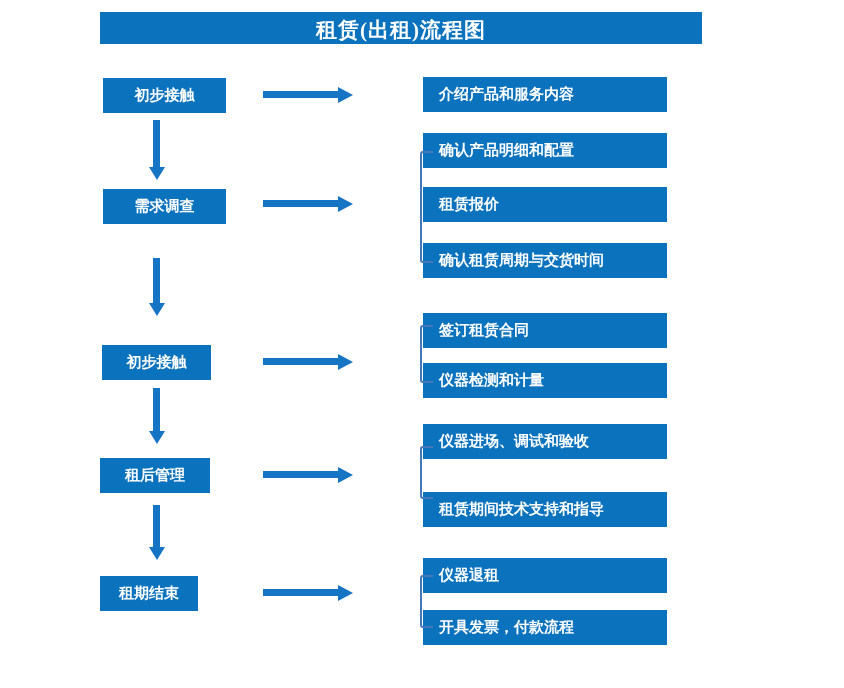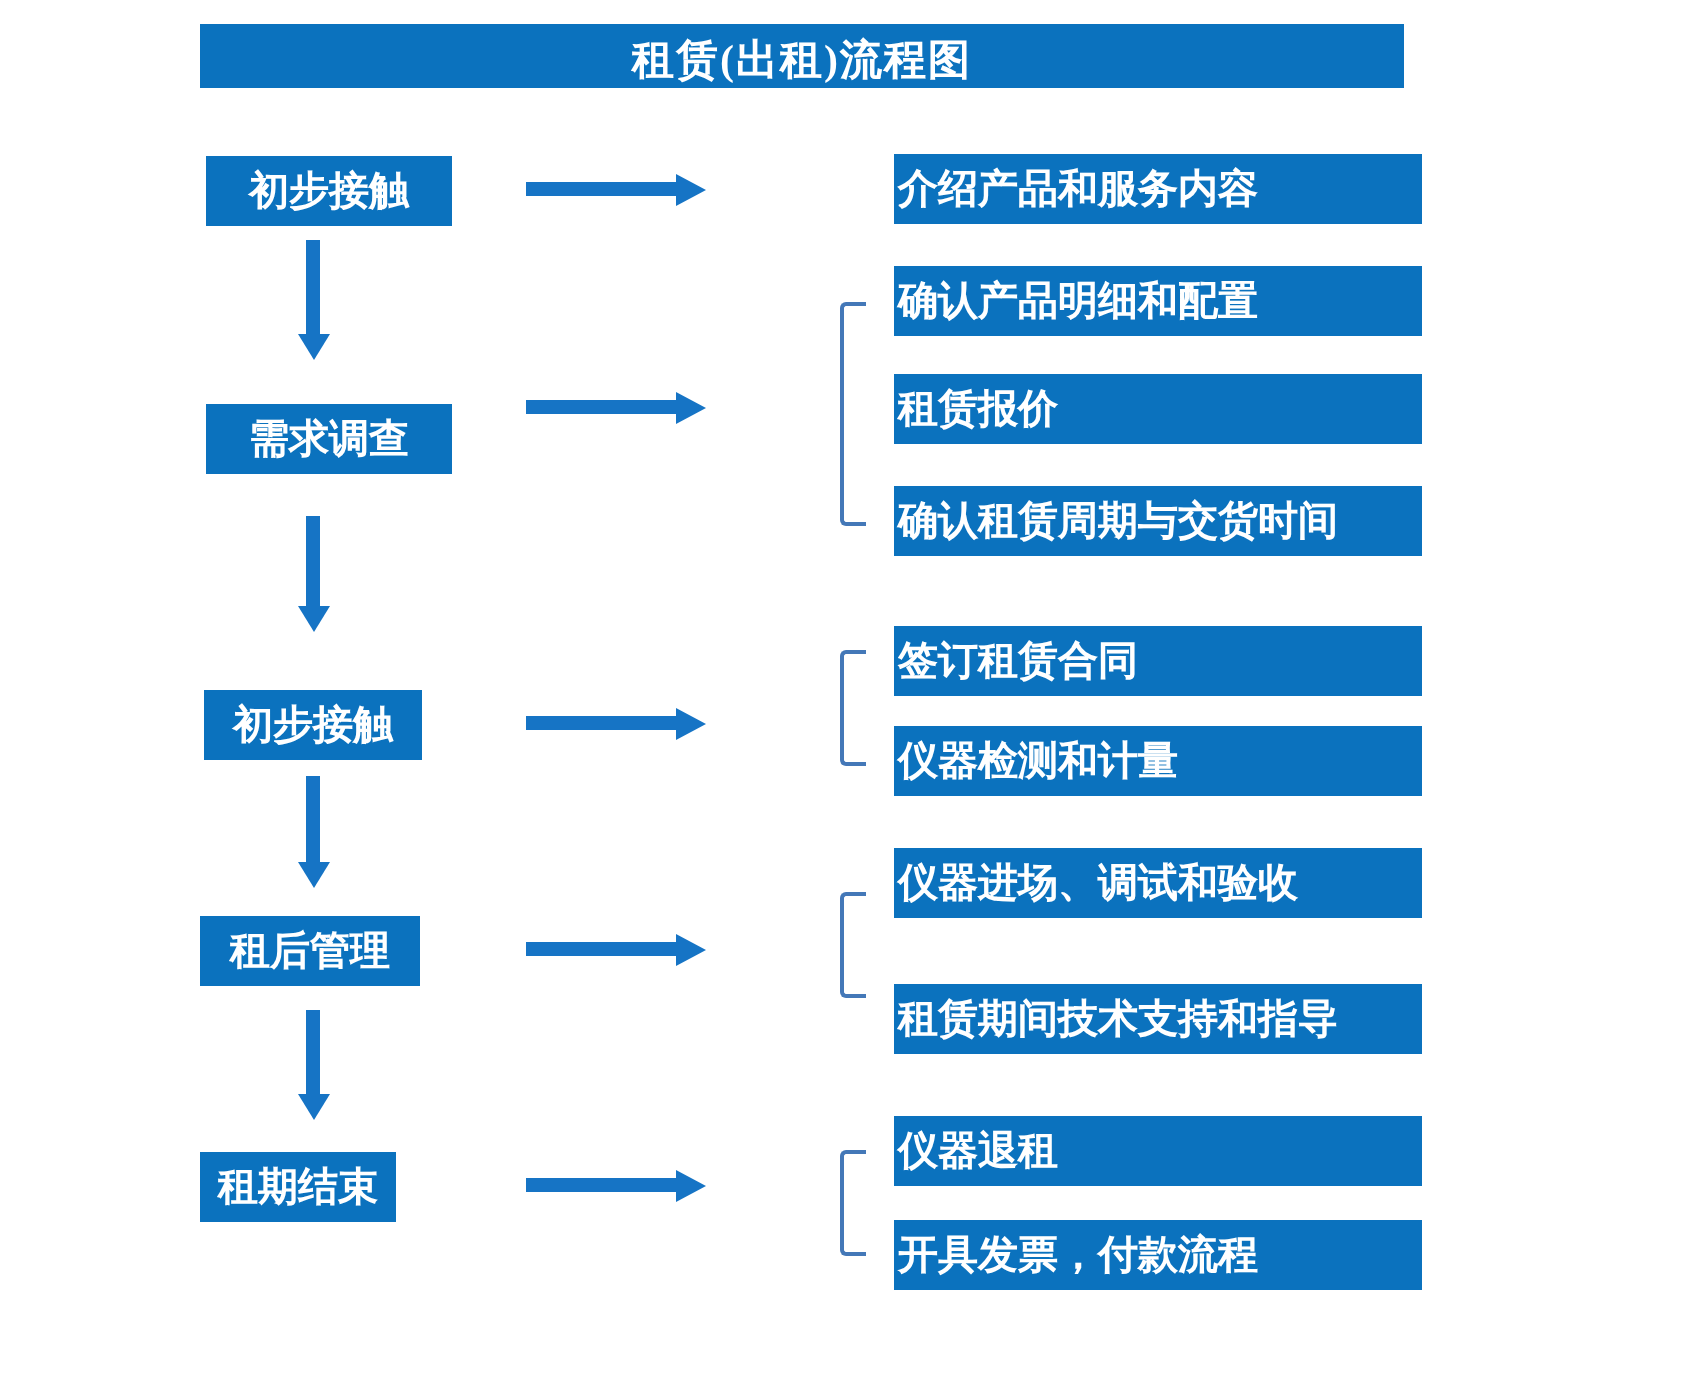--- a/index.html
+++ b/index.html
@@ -14,25 +14,25 @@
     font-family:"Liberation Serif","DejaVu Serif",serif;font-weight:700;
   }
   .title-bar{
     position:absolute;left:100px;top:12px;width:602px;height:32px;
     background:var(--box);color:var(--text);
     display:flex;align-items:flex-end;justify-content:center;
     font-size:21px;letter-spacing:1px;
   }
   .box{
     position:absolute;height:35px;background:var(--box);color:var(--text);
-    display:flex;align-items:center;font-size:20px;box-sizing:border-box;
+    display:flex;align-items:center;font-size:15px;box-sizing:border-box;
     white-space:nowrap;
   }
   .step{justify-content:center;}
-  .detail{left:447px;width:264px;padding-left:2px;justify-content:flex-start;}
+  .detail{left:423px;width:244px;padding-left:16px;justify-content:flex-start;}
   
   .harrow{position:absolute;left:263px;width:90px;height:16px;}
   .harrow::before{
     content:"";position:absolute;left:0;top:4px;width:75px;height:7px;background:var(--arrow);
   }
   .harrow::after{
     content:"";position:absolute;right:0;top:0;width:0;height:0;
     border-left:15px solid var(--arrow);border-top:8px solid transparent;border-bottom:8px solid transparent;
   }
   
@@ -53,21 +53,21 @@
 </head>
 <body>
 
 <div class="canvas">
 
   <div class="title-bar">
     <span>租赁(出租)流程图</span>
   </div>
 
   <div class="box step" style="left:103px;top:78px;width:123px">初步接触</div>
-  <div class="box step" style="left:103px;top:202px;width:123px">需求调查</div>
+  <div class="box step" style="left:103px;top:189px;width:123px">需求调查</div>
   <div class="box step" style="left:102px;top:345px;width:109px">初步接触</div>
   <div class="box step" style="left:100px;top:458px;width:110px">租后管理</div>
   <div class="box step" style="left:100px;top:576px;width:98px">租期结束</div>
 
   <div class="box detail" style="top:77px">介绍产品和服务内容</div>
   <div class="box detail" style="top:133px">确认产品明细和配置</div>
   <div class="box detail" style="top:187px">租赁报价</div>
   <div class="box detail" style="top:243px">确认租赁周期与交货时间</div>
   <div class="box detail" style="top:313px">签订租赁合同</div>
   <div class="box detail" style="top:424px">仪器进场、调试和验收</div>

